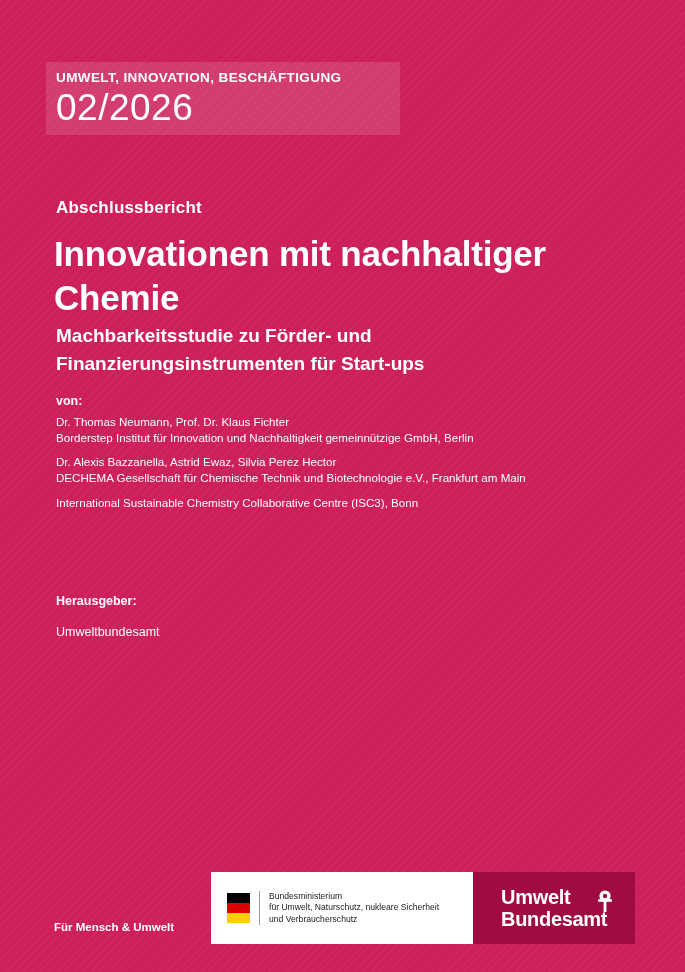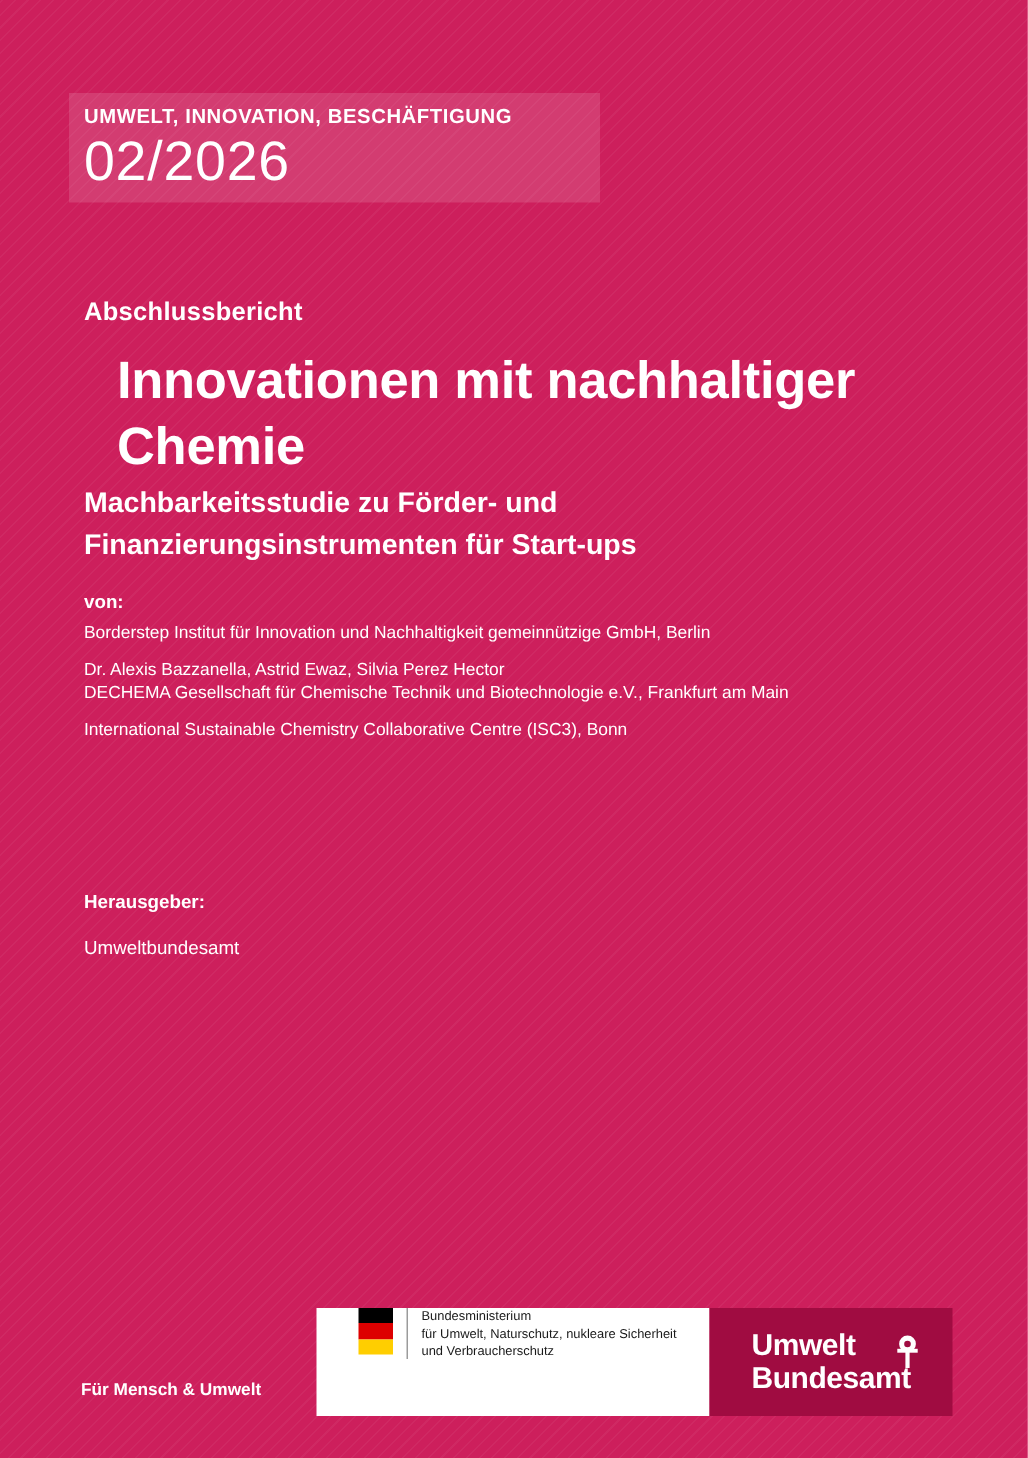--- a/index.html
+++ b/index.html
@@ -68,21 +68,20 @@
   .main-title {
     position: absolute;
     left: 54px;
     top: 232px;
     width: 580px;
     color: #ffffff;
     font-size: 35px;
     font-weight: bold;
     line-height: 1.26;
     letter-spacing: -0.2px;
-    margin-left: 24px;
   }
   .subtitle {
     position: absolute;
     left: 56px;
     top: 322px;
     width: 560px;
     color: #ffffff;
     font-size: 19px;
     font-weight: bold;
     line-height: 1.45;
@@ -136,21 +135,22 @@
   }
 
   .bmuv-box {
     position: absolute;
     left: 211px;
     top: 872px;
     width: 262px;
     height: 72px;
     background: #ffffff;
     display: flex;
-    padding-left: 28px;
+    align-items: center;
+    padding-left: 16px;
     box-sizing: border-box;
   }
   .flag {
     width: 23px;
     height: 31px;
     display: flex;
     flex-direction: column;
     flex: 0 0 auto;
   }
   .flag span { display: block; width: 100%; height: 33.34%; }
@@ -210,20 +210,21 @@
   <div class="report-type">Abschlussbericht</div>
 
   <div class="main-title">Innovationen mit nachhaltiger Chemie</div>
 
   <div class="subtitle">Machbarkeitsstudie zu Förder- und Finanzierungsinstrumenten für Start-ups</div>
 
   <div class="authors">
     <div class="authors-heading">von:</div>
 
     <div class="author-group">
+      <div class="author-line">Dr. Thomas Neumann, Prof. Dr. Klaus Fichter</div>
       <div class="author-line">Borderstep Institut für Innovation und Nachhaltigkeit gemeinnützige GmbH, Berlin</div>
     </div>
 
     <div class="author-group">
       <div class="author-line">Dr. Alexis Bazzanella, Astrid Ewaz, Silvia Perez Hector</div>
       <div class="author-line">DECHEMA Gesellschaft für Chemische Technik und Biotechnologie e.V., Frankfurt am Main</div>
     </div>
 
     <div class="author-group">
       <div class="author-line">International Sustainable Chemistry Collaborative Centre (ISC3), Bonn</div>

